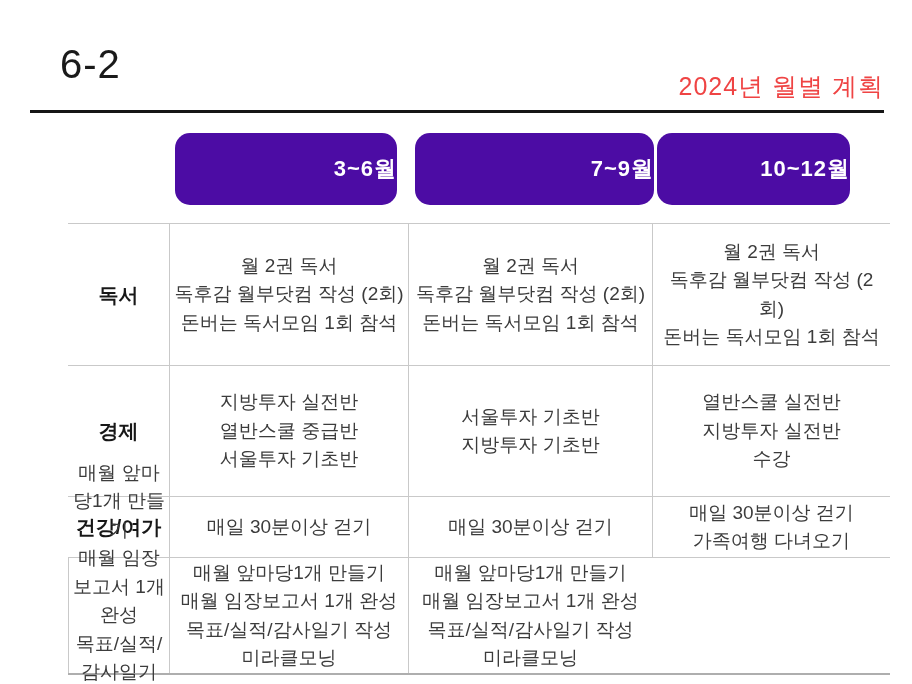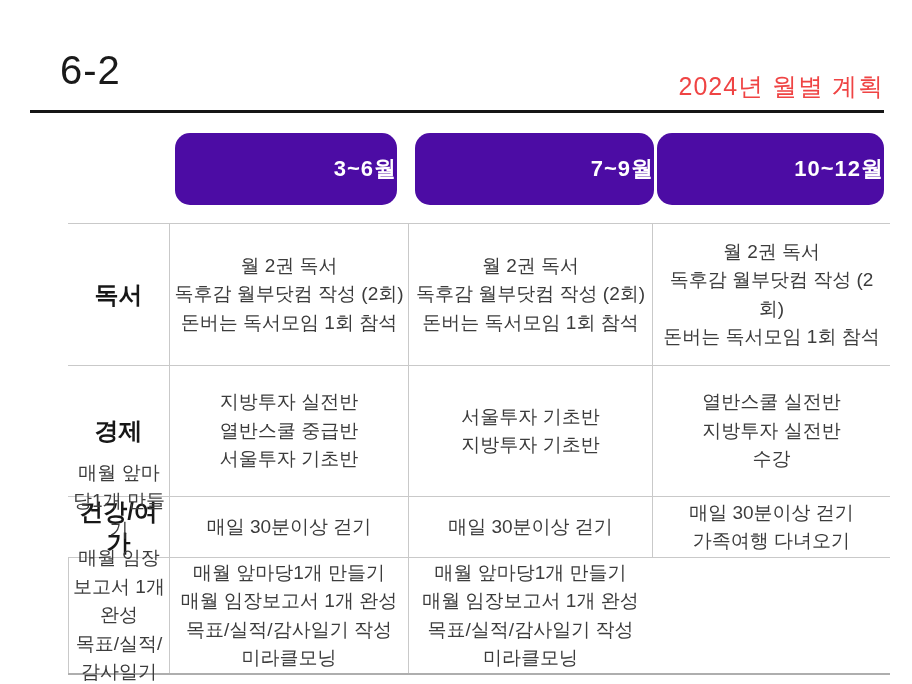--- a/index.html
+++ b/index.html
@@ -5,21 +5,21 @@
   html,body{margin:0;padding:0;background:#ffffff;}
   .slide{
     position:relative;
     width:912px;height:684px;
     background:#ffffff;
     font-family:"Liberation Sans","DejaVu Sans",sans-serif;
     overflow:hidden;
   }
   
   .title{
-    position:absolute;left:60px;top:48px;
+    position:absolute;left:60px;top:42px;
     display:flex;align-items:flex-start;
     color:#1a1a1a;white-space:nowrap;
   }
   .title-num{font-size:40px;font-weight:400;letter-spacing:1px;}
   .title-text{font-size:47px;font-weight:400;letter-spacing:4px;}
   .subtitle{
     position:absolute;right:28px;top:70px;
     font-size:25px;color:#ef4444;letter-spacing:1px;
     white-space:nowrap;
   }
@@ -29,42 +29,42 @@
   }
   
   .pill{
     position:absolute;top:133px;height:72px;
     background:#4c0ca4;border-radius:15px;
     display:flex;align-items:center;justify-content:flex-end;
     color:#ffffff;font-size:22px;font-weight:700;letter-spacing:1px;
   }
   .pill-1{left:175px;width:222px;}
   .pill-2{left:415px;width:222px;padding-left:17px;}
-  .pill-3{left:657px;width:227px;}
+  .pill-3{left:657px;width:193px;}
   
   .table{
     position:absolute;left:68px;top:223px;width:822px;
     display:grid;
     grid-template-columns:101px 239px 244px 238px;
     grid-template-rows:142px 131px 61px 115px;
     border-top:1px solid #c9c9c9;
     border-bottom:2px solid #aeaeae;
   }
   .cell{
     display:flex;align-items:center;justify-content:center;
     text-align:center;
     font-size:19px;line-height:1.5;color:#3c3c3c;
     white-space:pre-line;
     border-bottom:1px solid #c9c9c9;
     padding:2px 4px;box-sizing:border-box;
   }
   .cell.col{border-left:1px solid #c9c9c9;}
   .cell.lastrow{border-bottom:none;}
   .rowhead{
-    font-weight:700;color:#171717;font-size:24px;line-height:1.3;
+    font-weight:700;color:#171717;font-size:20px;line-height:1.3;
   }
   .red{color:#e12b1f;font-weight:700;}
 </style>
 </head>
 <body>
 
 <div class="slide">
 
   <div class="title">
     <span class="title-num">6-2</span>

